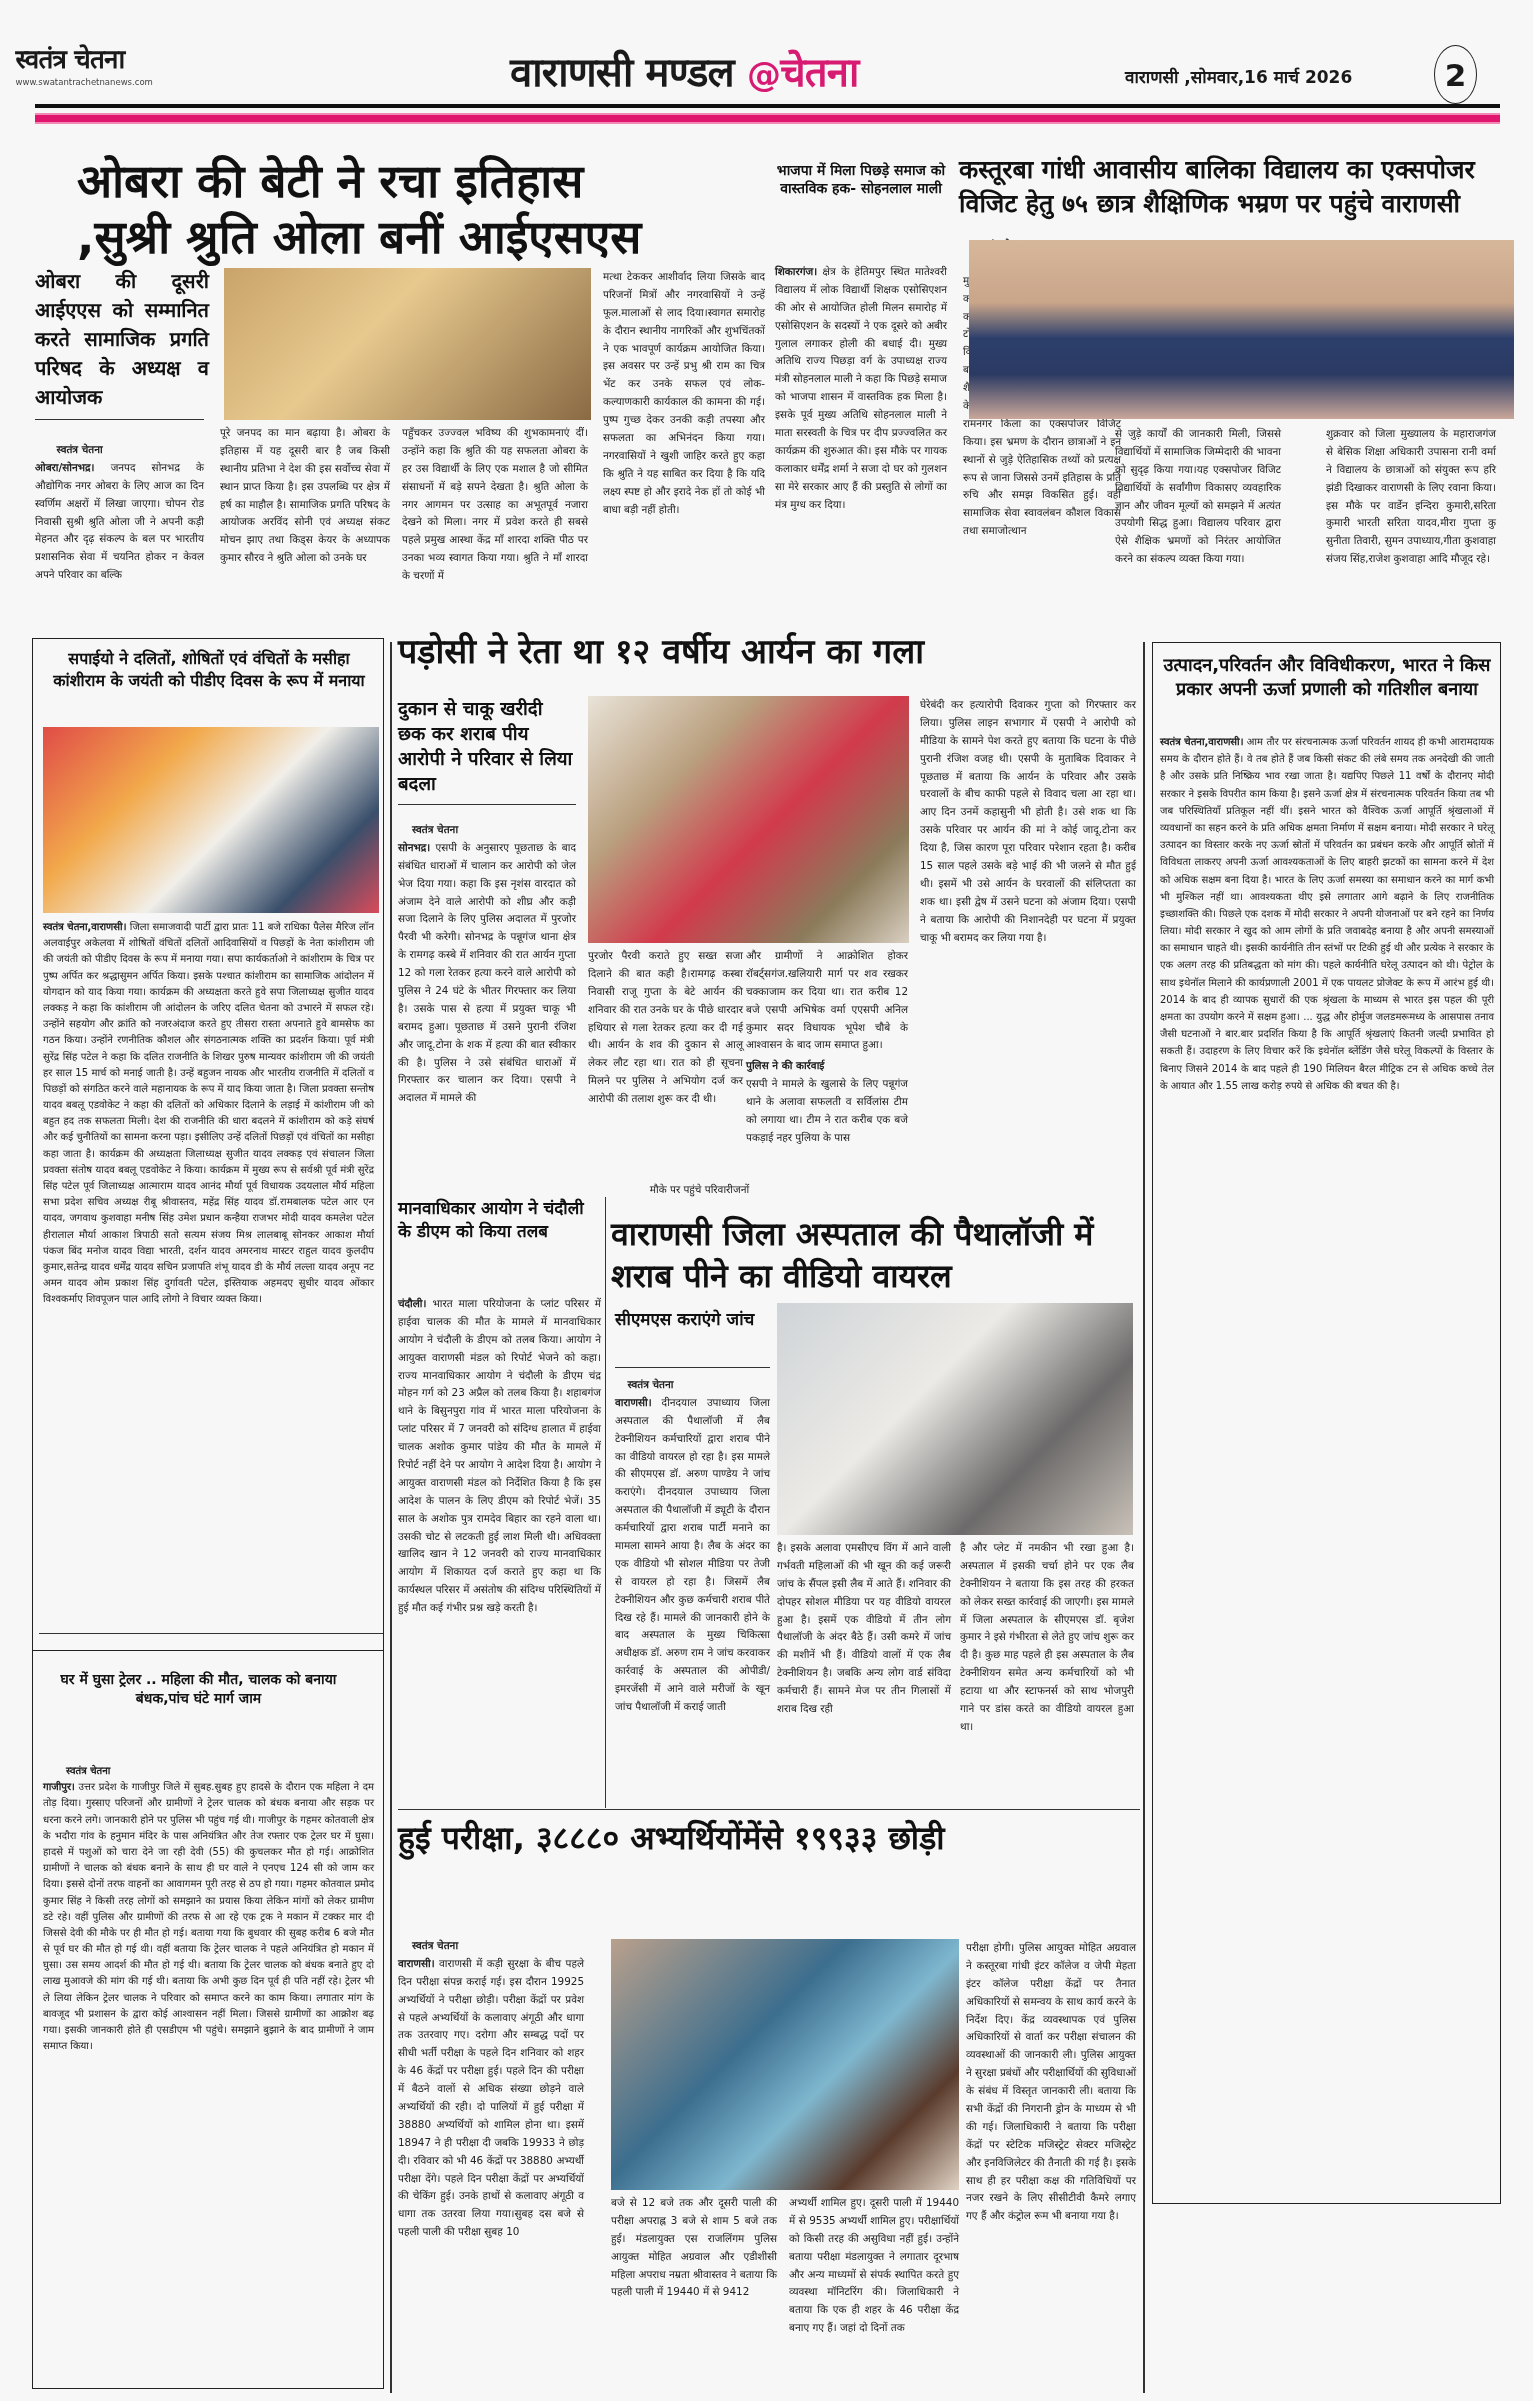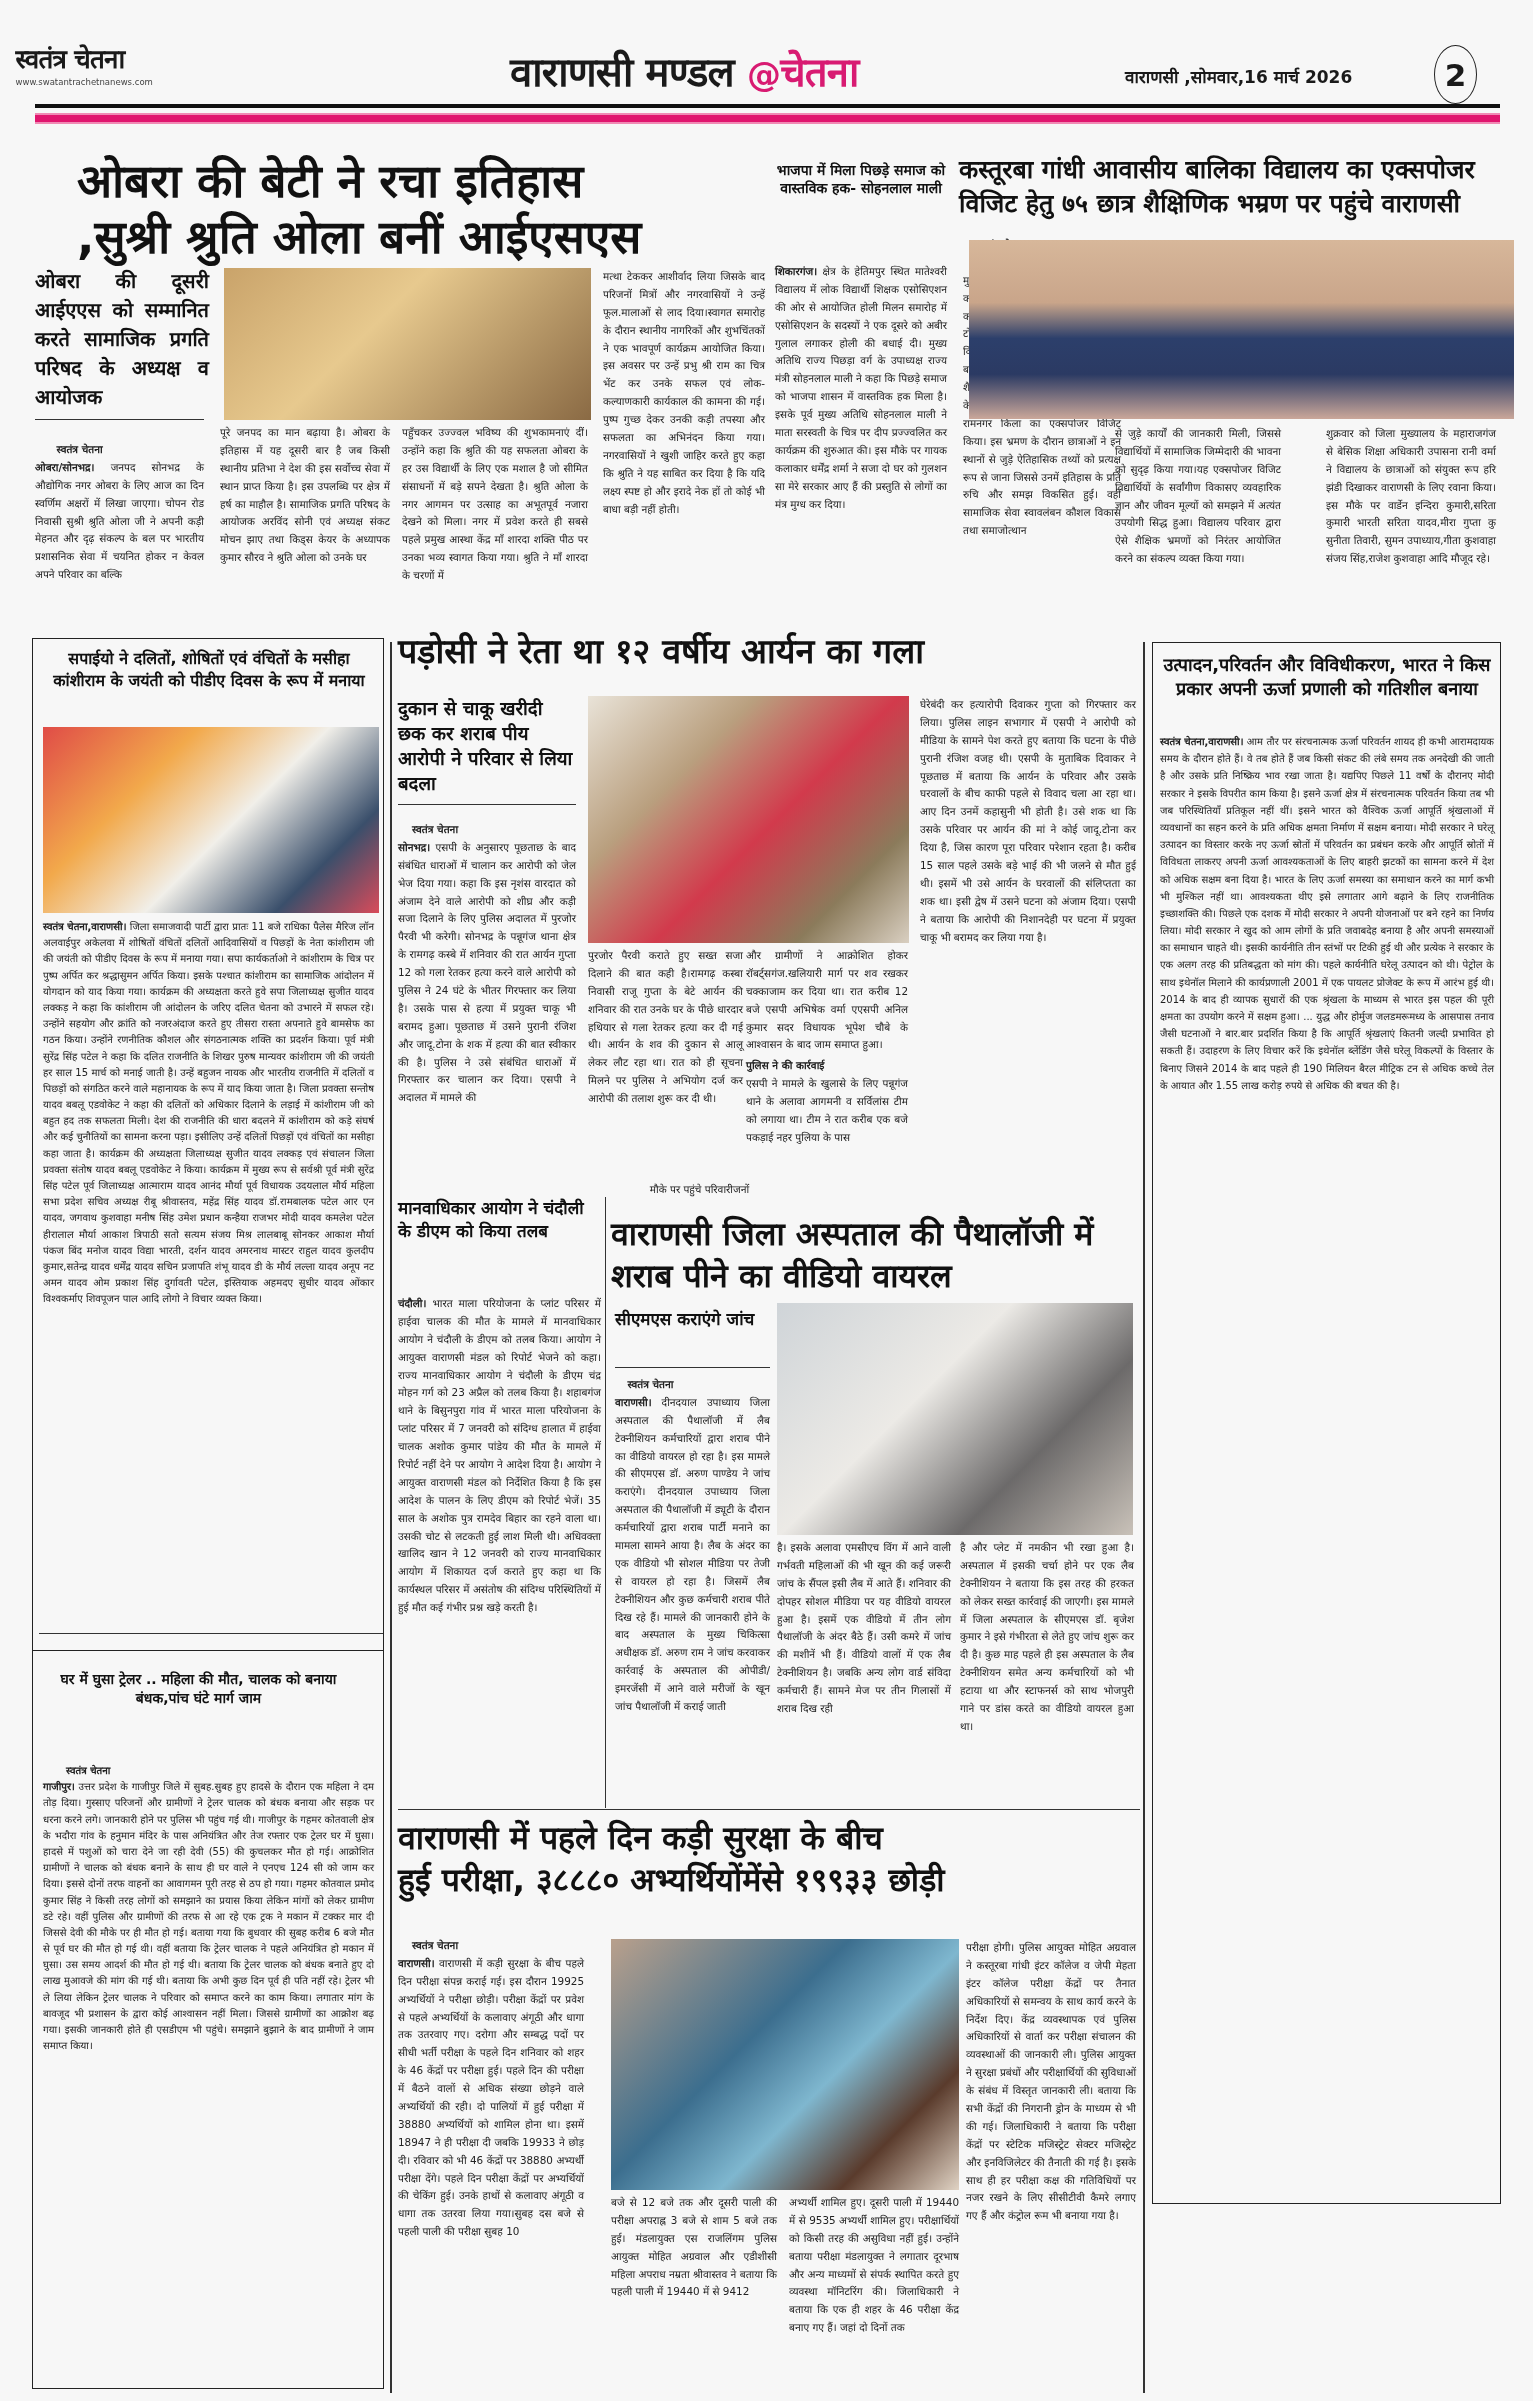--- a/index.html
+++ b/index.html
@@ -105,21 +105,21 @@
 <div class="abs body" style="left:398px;top:821px;width:178px;">
   <div class="dateline" style="padding-left:14px;">स्वतंत्र चेतना</div>
   <span class="dateline">सोनभद्र।</span>
   <span>एसपी के अनुसारए पूछताछ के बाद संबंधित धाराओं में चालान कर आरोपी को जेल भेज दिया गया। कहा कि इस नृशंस वारदात को अंजाम देने वाले आरोपी को शीघ्र और कड़ी सजा दिलाने के लिए पुलिस अदालत में पुरजोर पैरवी भी करेगी। सोनभद्र के पन्नूगंज थाना क्षेत्र के रामगढ़ कस्बे में शनिवार की रात आर्यन गुप्ता 12 को गला रेतकर हत्या करने वाले आरोपी को पुलिस ने 24 घंटे के भीतर गिरफ्तार कर लिया है। उसके पास से हत्या में प्रयुक्त चाकू भी बरामद हुआ। पूछताछ में उसने पुरानी रंजिश और जादू.टोना के शक में हत्या की बात स्वीकार की है। पुलिस ने उसे संबंधित धाराओं में गिरफ्तार कर चालान कर दिया। एसपी ने अदालत में मामले की</span>
 </div>
 <div class="abs photo-police" style="left:588px;top:696px;width:321px;height:247px;"></div>
 <div class="abs body" style="left:588px;top:947px;width:155px;">पुरजोर पैरवी कराते हुए सख्त सजा दिलाने की बात कही है।रामगढ़ कस्बा निवासी राजू गुप्ता के बेटे आर्यन की शनिवार की रात उनके घर के पीछे धारदार हथियार से गला रेतकर हत्या कर दी गई थी। आर्यन के शव की दुकान से आलू लेकर लौट रहा था। रात को ही सूचना मिलने पर पुलिस ने अभियोग दर्ज कर आरोपी की तलाश शुरू कर दी थी।</div>
 <div class="abs body" style="left:746px;top:947px;width:162px;">
   <span>और ग्रामीणों ने आक्रोशित होकर रॉबर्ट्सगंज.खलियारी मार्ग पर शव रखकर चक्काजाम कर दिया था। रात करीब 12 बजे एसपी अभिषेक वर्मा एएसपी अनिल कुमार सदर विधायक भूपेश चौबे के आश्वासन के बाद जाम समाप्त हुआ।</span>
   <div class="dateline" style="margin-top:3.1px;">पुलिस ने की कार्रवाई</div>
-  <span>एसपी ने मामले के खुलासे के लिए पन्नूगंज थाने के अलावा आगमनी व सर्विलांस टीम को लगाया था। टीम ने रात करीब एक बजे पकड़ाई नहर पुलिया के पास</span>
+  <span>एसपी ने मामले के खुलासे के लिए पन्नूगंज थाने के अलावा सफलती व सर्विलांस टीम को लगाया था। टीम ने रात करीब एक बजे पकड़ाई नहर पुलिया के पास</span>
 </div>
 <div class="abs body" style="left:920px;top:696px;width:216px;">घेरेबंदी कर हत्यारोपी दिवाकर गुप्ता को गिरफ्तार कर लिया। पुलिस लाइन सभागार में एसपी ने आरोपी को मीडिया के सामने पेश करते हुए बताया कि घटना के पीछे पुरानी रंजिश वजह थी। एसपी के मुताबिक दिवाकर ने पूछताछ में बताया कि आर्यन के परिवार और उसके घरवालों के बीच काफी पहले से विवाद चला आ रहा था। आए दिन उनमें कहासुनी भी होती है। उसे शक था कि उसके परिवार पर आर्यन की मां ने कोई जादू.टोना कर दिया है, जिस कारण पूरा परिवार परेशान रहता है। करीब 15 साल पहले उसके बड़े भाई की भी जलने से मौत हुई थी। इसमें भी उसे आर्यन के घरवालों की संलिप्तता का शक था। इसी द्वेष में उसने घटना को अंजाम दिया। एसपी ने बताया कि आरोपी की निशानदेही पर घटना में प्रयुक्त चाकू भी बरामद कर लिया गया है।</div>
 <div class="abs body" style="left:622px;top:1181px;width:155px;text-align:center;">मौके पर पहुंचे परिवारीजनों</div>
 
 <div class="abs box" style="left:1152px;top:642px;width:349px;height:1562px;"></div>
 <div class="abs hl" style="left:1160px;top:653px;width:334px;font-size:18px;text-align:center;line-height:1.35;">उत्पादन,परिवर्तन और विविधीकरण, भारत ने किस प्रकार अपनी ऊर्जा प्रणाली को गतिशील बनाया</div>
 <div class="abs body" style="left:1160px;top:733px;width:334px;font-size:10px;line-height:1.72;">
   <span class="dateline">स्वतंत्र चेतना,वाराणसी।</span>
   <span>आम तौर पर संरचनात्मक ऊर्जा परिवर्तन शायद ही कभी आरामदायक समय के दौरान होते हैं। वे तब होते हैं जब किसी संकट की लंबे समय तक अनदेखी की जाती है और उसके प्रति निष्क्रिय भाव रखा जाता है। यद्यपिए पिछले 11 वर्षों के दौरानए मोदी सरकार ने इसके विपरीत काम किया है। इसने ऊर्जा क्षेत्र में संरचनात्मक परिवर्तन किया तब भी जब परिस्थितियाँ प्रतिकूल नहीं थीं। इसने भारत को वैश्विक ऊर्जा आपूर्ति श्रृंखलाओं में व्यवधानों का सहन करने के प्रति अधिक क्षमता निर्माण में सक्षम बनाया। मोदी सरकार ने घरेलू उत्पादन का विस्तार करके नए ऊर्जा स्रोतों में परिवर्तन का प्रबंधन करके और आपूर्ति स्रोतों में विविधता लाकरए अपनी ऊर्जा आवश्यकताओं के लिए बाहरी झटकों का सामना करने में देश को अधिक सक्षम बना दिया है। भारत के लिए ऊर्जा समस्या का समाधान करने का मार्ग कभी भी मुश्किल नहीं था। आवश्यकता थीए इसे लगातार आगे बढ़ाने के लिए राजनीतिक इच्छाशक्ति की। पिछले एक दशक में मोदी सरकार ने अपनी योजनाओं पर बने रहने का निर्णय लिया। मोदी सरकार ने खुद को आम लोगों के प्रति जवाबदेह बनाया है और अपनी समस्याओं का समाधान चाहते थी। इसकी कार्यनीति तीन स्तंभों पर टिकी हुई थी और प्रत्येक ने सरकार के एक अलग तरह की प्रतिबद्धता को मांग की। पहले कार्यनीति घरेलू उत्पादन को थी। पेट्रोल के साथ इथेनॉल मिलाने की कार्यप्रणाली 2001 में एक पायलट प्रोजेक्ट के रूप में आरंभ हुई थी। 2014 के बाद ही व्यापक सुधारों की एक श्रृंखला के माध्यम से भारत इस पहल की पूरी क्षमता का उपयोग करने में सक्षम हुआ। ... युद्ध और होर्मुज जलडमरूमध्य के आसपास तनाव जैसी घटनाओं ने बार.बार प्रदर्शित किया है कि आपूर्ति श्रृंखलाएं कितनी जल्दी प्रभावित हो सकती हैं। उदाहरण के लिए विचार करें कि इथेनॉल ब्लेंडिंग जैसे घरेलू विकल्पों के विस्तार के बिनाए जिसने 2014 के बाद पहले ही 190 मिलियन बैरल मीट्रिक टन से अधिक कच्चे तेल के आयात और 1.55 लाख करोड़ रुपये से अधिक की बचत की है।</span>
 </div>
@@ -138,21 +138,20 @@
   <div class="dateline" style="padding-left:12.4px;">स्वतंत्र चेतना</div>
   <span class="dateline">वाराणसी।</span>
   <span>दीनदयाल उपाध्याय जिला अस्पताल की पैथालॉजी में लैब टेक्नीशियन कर्मचारियों द्वारा शराब पीने का वीडियो वायरल हो रहा है। इस मामले की सीएमएस डॉ. अरुण पाण्डेय ने जांच कराएंगे। दीनदयाल उपाध्याय जिला अस्पताल की पैथालॉजी में ड्यूटी के दौरान कर्मचारियों द्वारा शराब पार्टी मनाने का मामला सामने आया है। लैब के अंदर का एक वीडियो भी सोशल मीडिया पर तेजी से वायरल हो रहा है। जिसमें लैब टेक्नीशियन और कुछ कर्मचारी शराब पीते दिख रहे हैं। मामले की जानकारी होने के बाद अस्पताल के मुख्य चिकित्सा अधीक्षक डॉ. अरुण राम ने जांच करवाकर कार्रवाई के अस्पताल की ओपीडी/इमरजेंसी में आने वाले मरीजों के खून जांच पैथालॉजी में कराई जाती</span>
 </div>
 <div class="abs photo-hosp" style="left:777px;top:1303px;width:356px;height:232px;"></div>
 <div class="abs body" style="left:777px;top:1539px;width:174px;">है। इसके अलावा एमसीएच विंग में आने वाली गर्भवती महिलाओं की भी खून की कई जरूरी जांच के सैंपल इसी लैब में आते हैं। शनिवार की दोपहर सोशल मीडिया पर यह वीडियो वायरल हुआ है। इसमें एक वीडियो में तीन लोग पैथालॉजी के अंदर बैठे हैं। उसी कमरे में जांच की मशीनें भी हैं। वीडियो वालों में एक लैब टेक्नीशियन है। जबकि अन्य लोग वार्ड संविदा कर्मचारी हैं। सामने मेज पर तीन गिलासों में शराब दिख रही</div>
 <div class="abs body" style="left:960px;top:1539px;width:174px;">है और प्लेट में नमकीन भी रखा हुआ है। अस्पताल में इसकी चर्चा होने पर एक लैब टेक्नीशियन ने बताया कि इस तरह की हरकत को लेकर सख्त कार्रवाई की जाएगी। इस मामले में जिला अस्पताल के सीएमएस डॉ. बृजेश कुमार ने इसे गंभीरता से लेते हुए जांच शुरू कर दी है। कुछ माह पहले ही इस अस्पताल के लैब टेक्नीशियन समेत अन्य कर्मचारियों को भी हटाया था और स्टाफनर्स को साथ भोजपुरी गाने पर डांस करते का वीडियो वायरल हुआ था।</div>
 
 <div class="abs hr" style="left:398px;top:1809px;width:742px;height:0.8px;"></div>
 <div class="abs hl" style="left:398px;top:1818px;width:742px;font-size:32px;line-height:1.3;">
-  <div>वाराणसी में पहले दिन कड़ी सुरक्षा के बीच</div>
   <div>हुई परीक्षा, ३८८८० अभ्यर्थियोंमेंसे १९९३३ छोड़ी</div>
 </div>
 <div class="abs body" style="left:398px;top:1937px;width:186px;">
   <div class="dateline" style="padding-left:14px;">स्वतंत्र चेतना</div>
   <span class="dateline">वाराणसी।</span>
   <span>वाराणसी में कड़ी सुरक्षा के बीच पहले दिन परीक्षा संपन्न कराई गई। इस दौरान 19925 अभ्यर्थियों ने परीक्षा छोड़ी। परीक्षा केंद्रों पर प्रवेश से पहले अभ्यर्थियों के कलावाए अंगूठी और धागा तक उतरवाए गए। दरोगा और सम्बद्ध पदों पर सीधी भर्ती परीक्षा के पहले दिन शनिवार को शहर के 46 केंद्रों पर परीक्षा हुई। पहले दिन की परीक्षा में बैठने वालों से अधिक संख्या छोड़ने वाले अभ्यर्थियों की रही। दो पालियों में हुई परीक्षा में 38880 अभ्यर्थियों को शामिल होना था। इसमें 18947 ने ही परीक्षा दी जबकि 19933 ने छोड़ दी। रविवार को भी 46 केंद्रों पर 38880 अभ्यर्थी परीक्षा देंगे। पहले दिन परीक्षा केंद्रों पर अभ्यर्थियों की चेकिंग हुई। उनके हाथों से कलावाए अंगूठी व धागा तक उतरवा लिया गया।सुबह दस बजे से पहली पाली की परीक्षा सुबह 10</span>
 </div>
 <div class="abs photo-exam" style="left:611px;top:1939px;width:348px;height:251px;"></div>
 <div class="abs body" style="left:611px;top:2194px;width:166px;">बजे से 12 बजे तक और दूसरी पाली की परीक्षा अपराह्न 3 बजे से शाम 5 बजे तक हुई। मंडलायुक्त एस राजलिंगम पुलिस आयुक्त मोहित अग्रवाल और एडीशीसी महिला अपराध नम्रता श्रीवास्तव ने बताया कि पहली पाली में 19440 में से 9412</div>
 <div class="abs body" style="left:789px;top:2194px;width:170px;">अभ्यर्थी शामिल हुए। दूसरी पाली में 19440 में से 9535 अभ्यर्थी शामिल हुए। परीक्षार्थियों को किसी तरह की असुविधा नहीं हुई। उन्होंने बताया परीक्षा मंडलायुक्त ने लगातार दूरभाष और अन्य माध्यमों से संपर्क स्थापित करते हुए व्यवस्था मॉनिटरिंग की। जिलाधिकारी ने बताया कि एक ही शहर के 46 परीक्षा केंद्र बनाए गए हैं। जहां दो दिनों तक</div>

